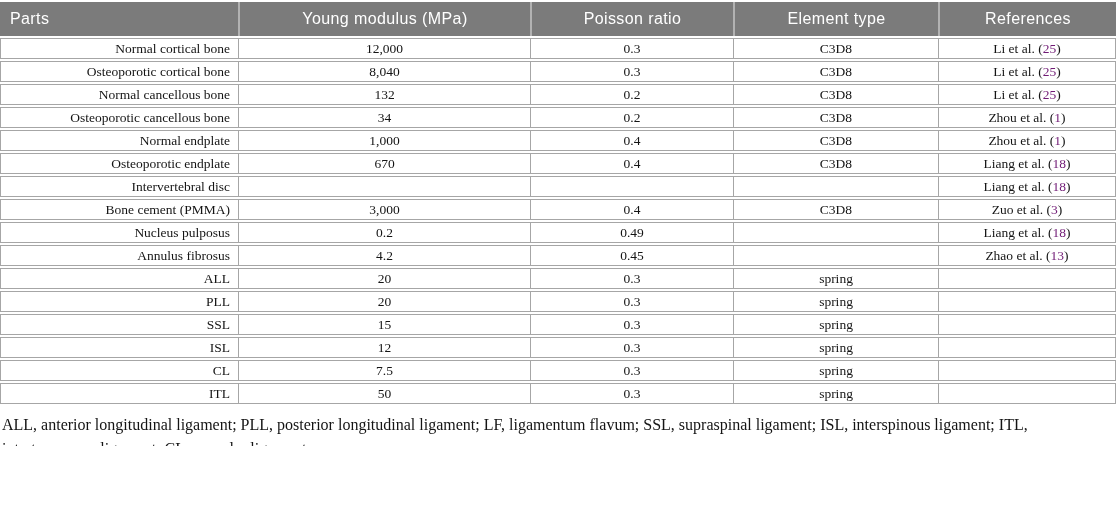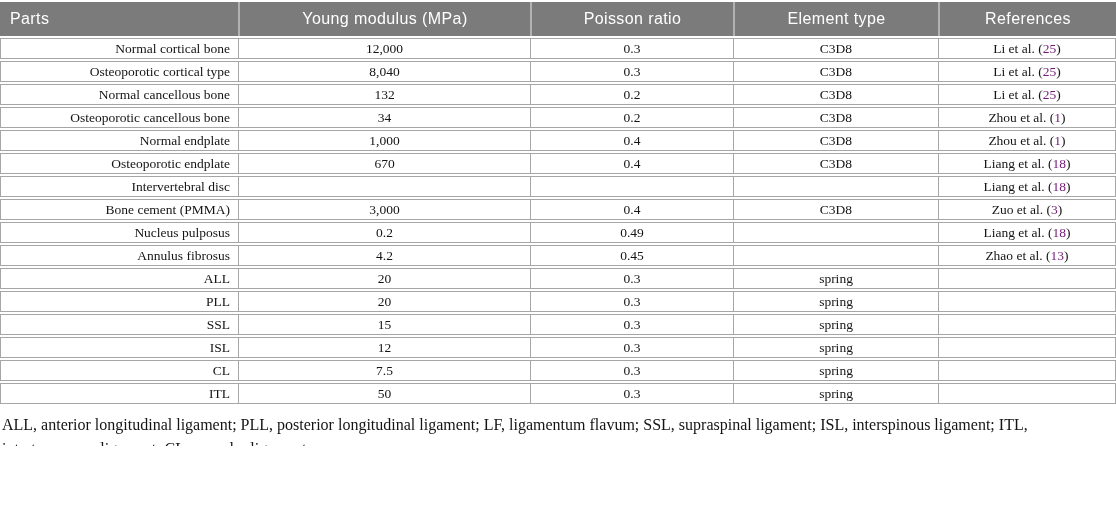--- a/index.html
+++ b/index.html
@@ -99,21 +99,21 @@
     </thead>
     <tbody>
         <tr>
     <td class="c-parts">Normal cortical bone</td>
     <td class="c-num">12,000</td>
     <td class="c-num">0.3</td>
     <td class="c-num">C3D8</td>
     <td class="c-ref"><span>Li et al. (</span><span class="cite">25</span><span>)</span></td>
   </tr>
         <tr>
-    <td class="c-parts">Osteoporotic cortical type</td>
+    <td class="c-parts">Osteoporotic cortical bone</td>
     <td class="c-num">8,040</td>
     <td class="c-num">0.3</td>
     <td class="c-num">C3D8</td>
     <td class="c-ref"><span>Li et al. (</span><span class="cite">25</span><span>)</span></td>
   </tr>
         <tr>
     <td class="c-parts">Normal cancellous bone</td>
     <td class="c-num">132</td>
     <td class="c-num">0.2</td>
     <td class="c-num">C3D8</td>

